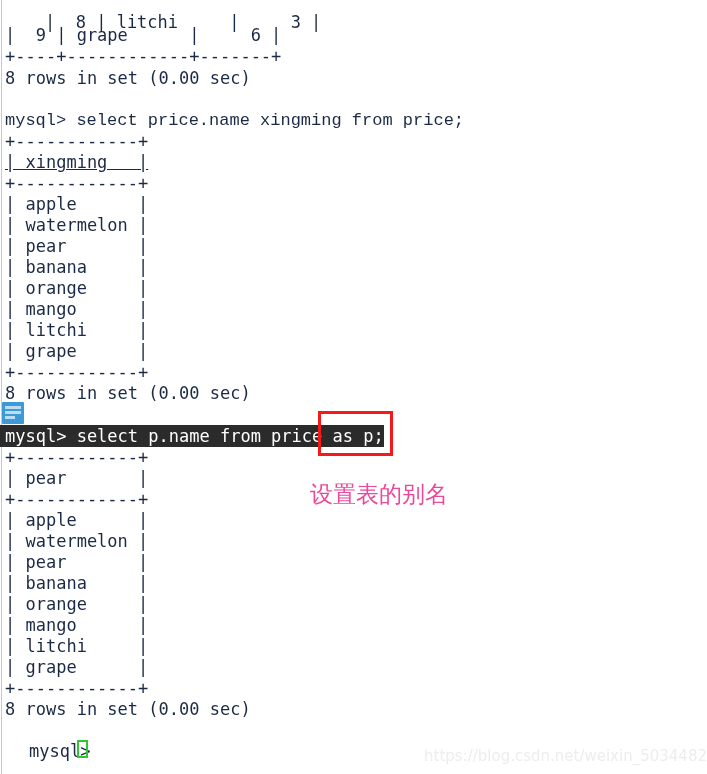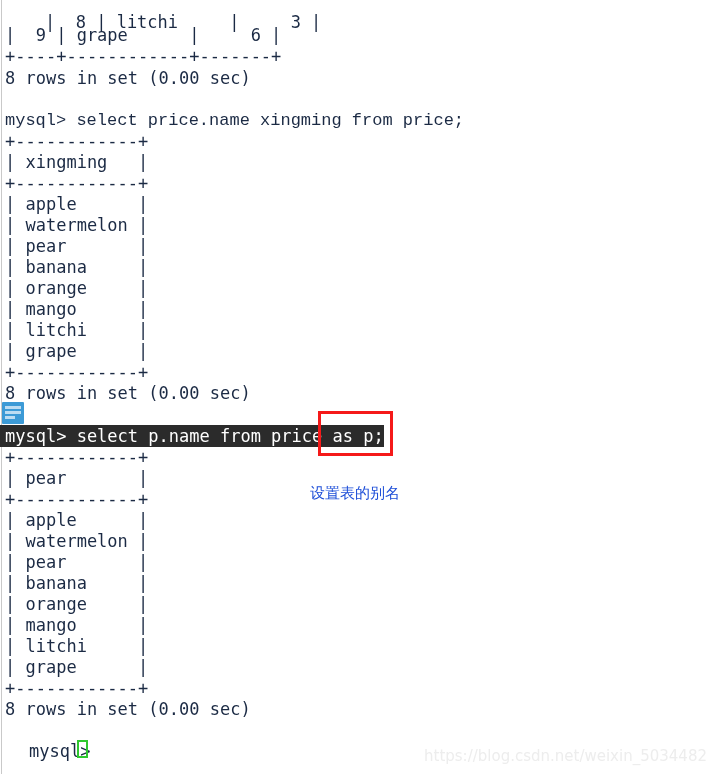--- a/index.html
+++ b/index.html
@@ -88,24 +88,24 @@
     border: 3px solid #f51919;
     background: transparent;
     box-sizing: border-box;
   }
 
   
   #annotation-caption {
     position: absolute;
     left: 310px;
     top: 484px;
-    font-family: Liberation Mono, monospace;
-    font-size: 15px;
+    font-family: Liberation Serif, serif;
+    font-size: 23px;
     line-height: 22px;
-    color: #1d4ed8;
+    color: #ec4899;
     white-space: pre;
   }
 
   
   #block-cursor {
     position: absolute;
     left: 77px;
     top: 740px;
     width: 11px;
     height: 18px;
@@ -133,21 +133,21 @@
 
   <div id="left-gutter-rule"></div>
 
   <div id="term-lines">
       <div class="term-line" style="top: 12px; margin-left: 40px;">|  8 | litchi     |     3 |</div>
       <div class="term-line" style="top: 25px;">|  9 | grape      |     6 |</div>
       <div class="term-line" style="top: 46px;">+----+------------+-------+</div>
       <div class="term-line" style="top: 68px;">8 rows in set (0.00 sec)</div>
       <div class="term-line" style="top: 110px; font-family: Liberation Mono, monospace;">mysql&gt; select price.name xingming from price;</div>
       <div class="term-line" style="top: 131px;">+------------+</div>
-      <div class="term-line" style="top: 152px;">| xingming   |</div>
+      <div class="term-line" style="top: 152px; text-decoration: underline;">| xingming   |</div>
       <div class="term-line" style="top: 173px;">+------------+</div>
       <div class="term-line" style="top: 194px;">| apple      |</div>
       <div class="term-line" style="top: 215px;">| watermelon |</div>
       <div class="term-line" style="top: 236px;">| pear       |</div>
       <div class="term-line" style="top: 257px;">| banana     |</div>
       <div class="term-line" style="top: 278px;">| orange     |</div>
       <div class="term-line" style="top: 299px;">| mango      |</div>
       <div class="term-line" style="top: 320px;">| litchi     |</div>
       <div class="term-line" style="top: 341px;">| grape      |</div>
       <div class="term-line" style="top: 362px;">+------------+</div>

